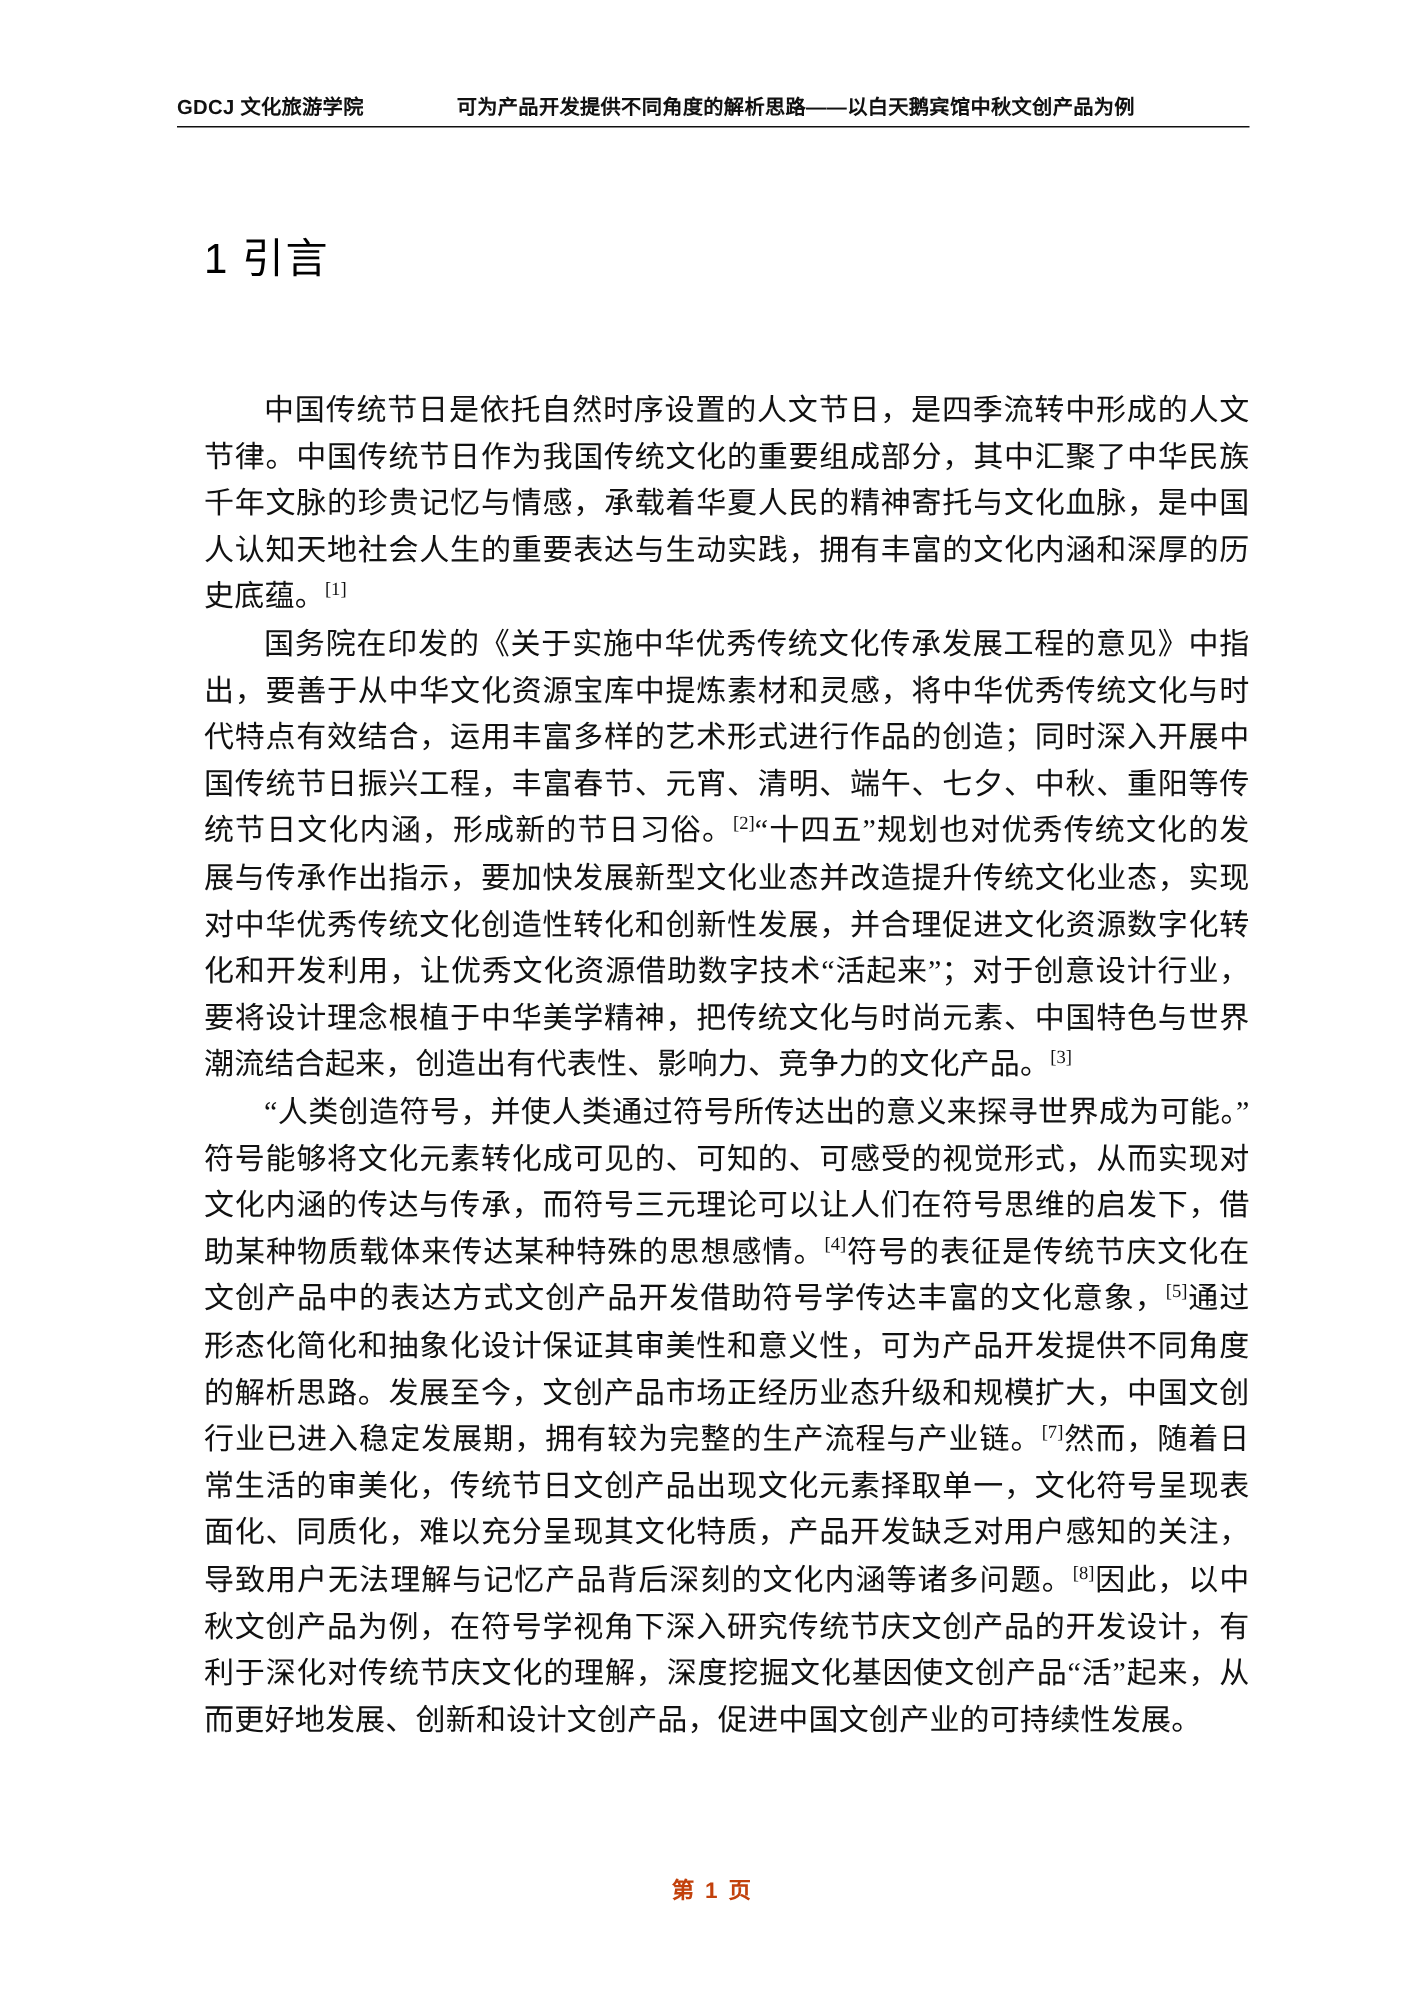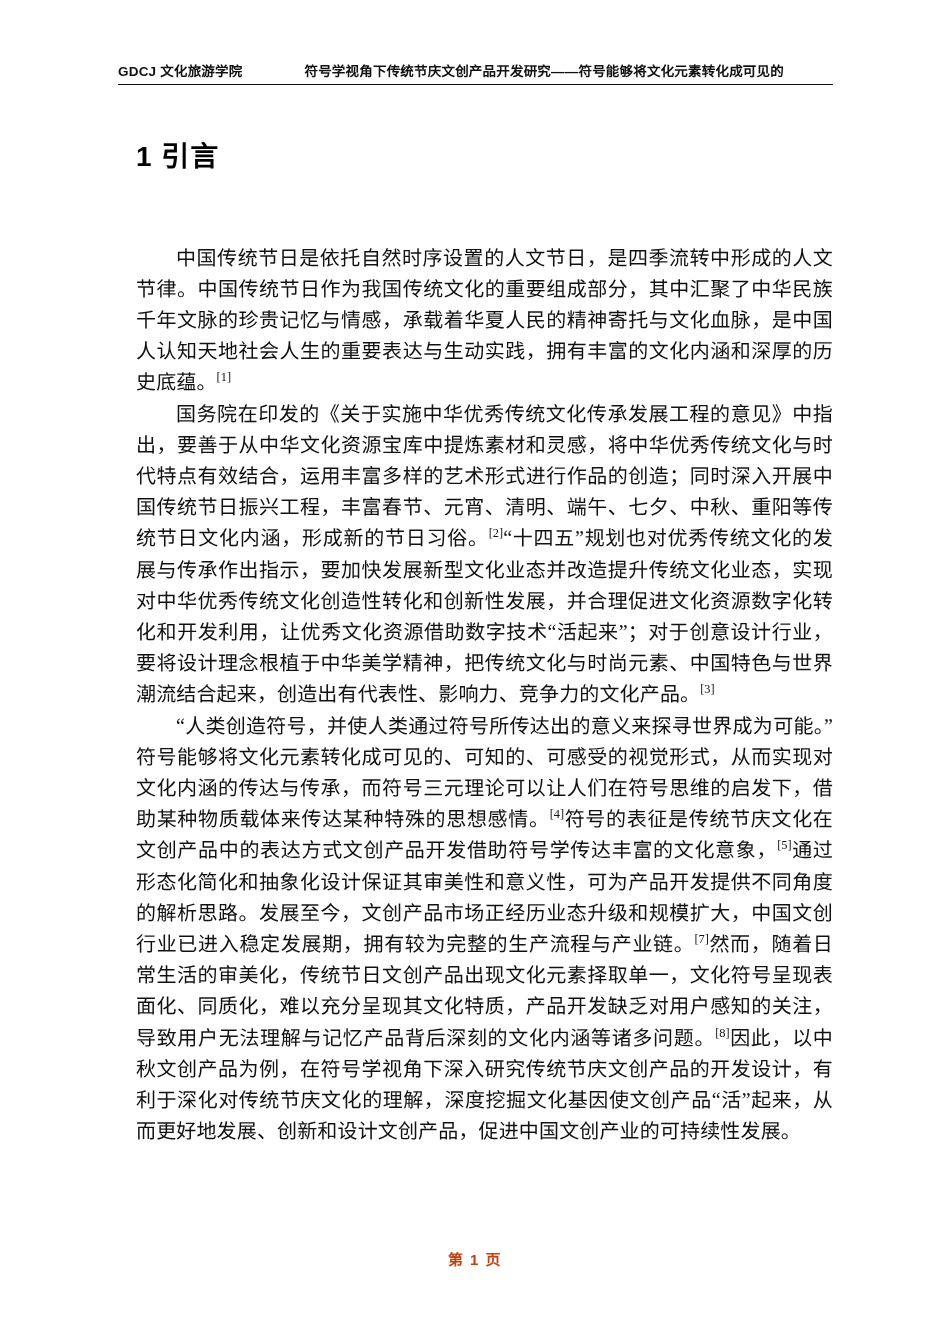--- a/index.html
+++ b/index.html
@@ -65,24 +65,24 @@
   
   .content {
     position: absolute;
     left: 136px;
     top: 140px;
     width: 697px;
   }
 
   h1.h-chapter {
     font-family: "Liberation Sans", "DejaVu Sans", sans-serif;
-    font-weight: bold;
+    font-weight: normal;
     font-size: 28px;
     line-height: 1.2;
-    margin: 0 0 0 0;
+    margin: 16px 0 0 0;
     padding: 0;
     letter-spacing: 1px;
     color: #000;
   }
 
   h2.h-section {
     font-family: "Liberation Sans", "DejaVu Sans", sans-serif;
     font-weight: normal;
     font-size: 24px;
     line-height: 1.2;
@@ -134,21 +134,21 @@
 </style>
 </head>
 <body>
 
 <div class="page">
 
   <div class="header">
     <div class="header-row">
       <span class="header-left">GDCJ 文化旅游学院</span>
       <span class="header-gap"></span>
-      <span class="header-right">符号学视角下传统节庆文创产品开发研究——符号能够将文化元素转化成可见的</span>
+      <span class="header-right">可为产品开发提供不同角度的解析思路——以白天鹅宾馆中秋文创产品为例</span>
     </div>
     <div class="header-rule"></div>
   </div>
 
   <div class="content">
 
     <h1 class="h-chapter">1 引言</h1>
 
     <div class="sp-after-chapter"></div>
 

